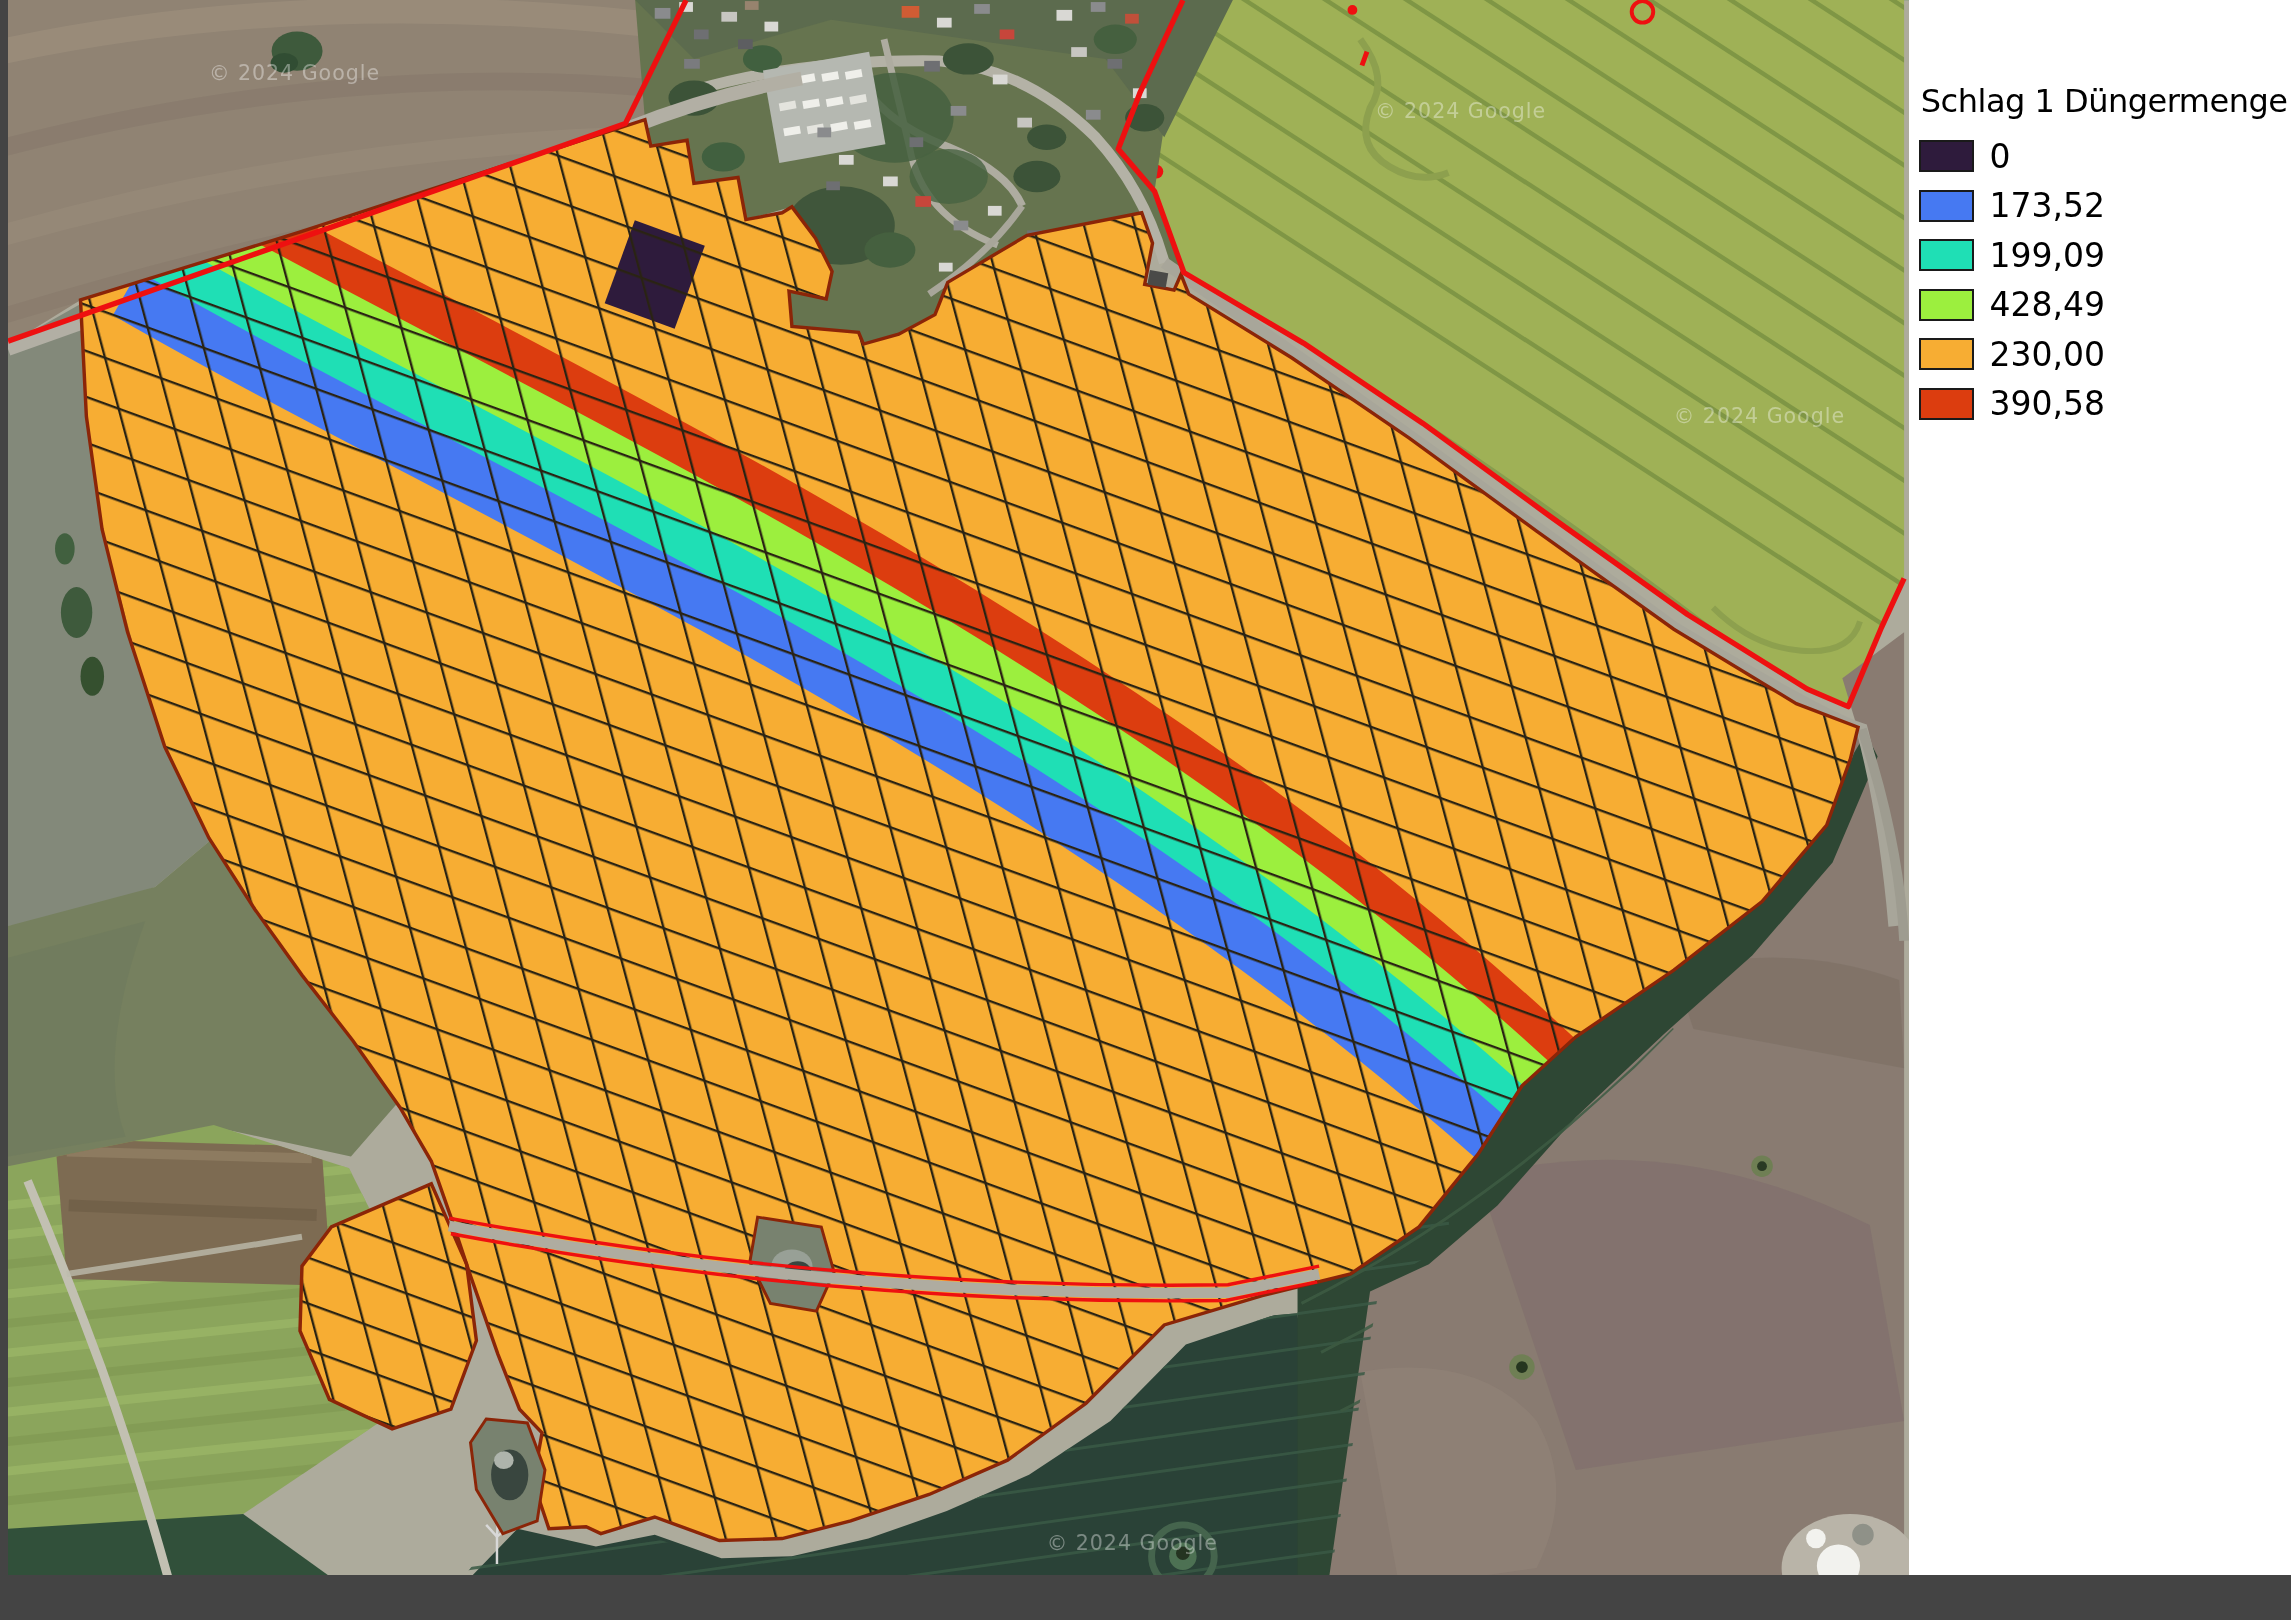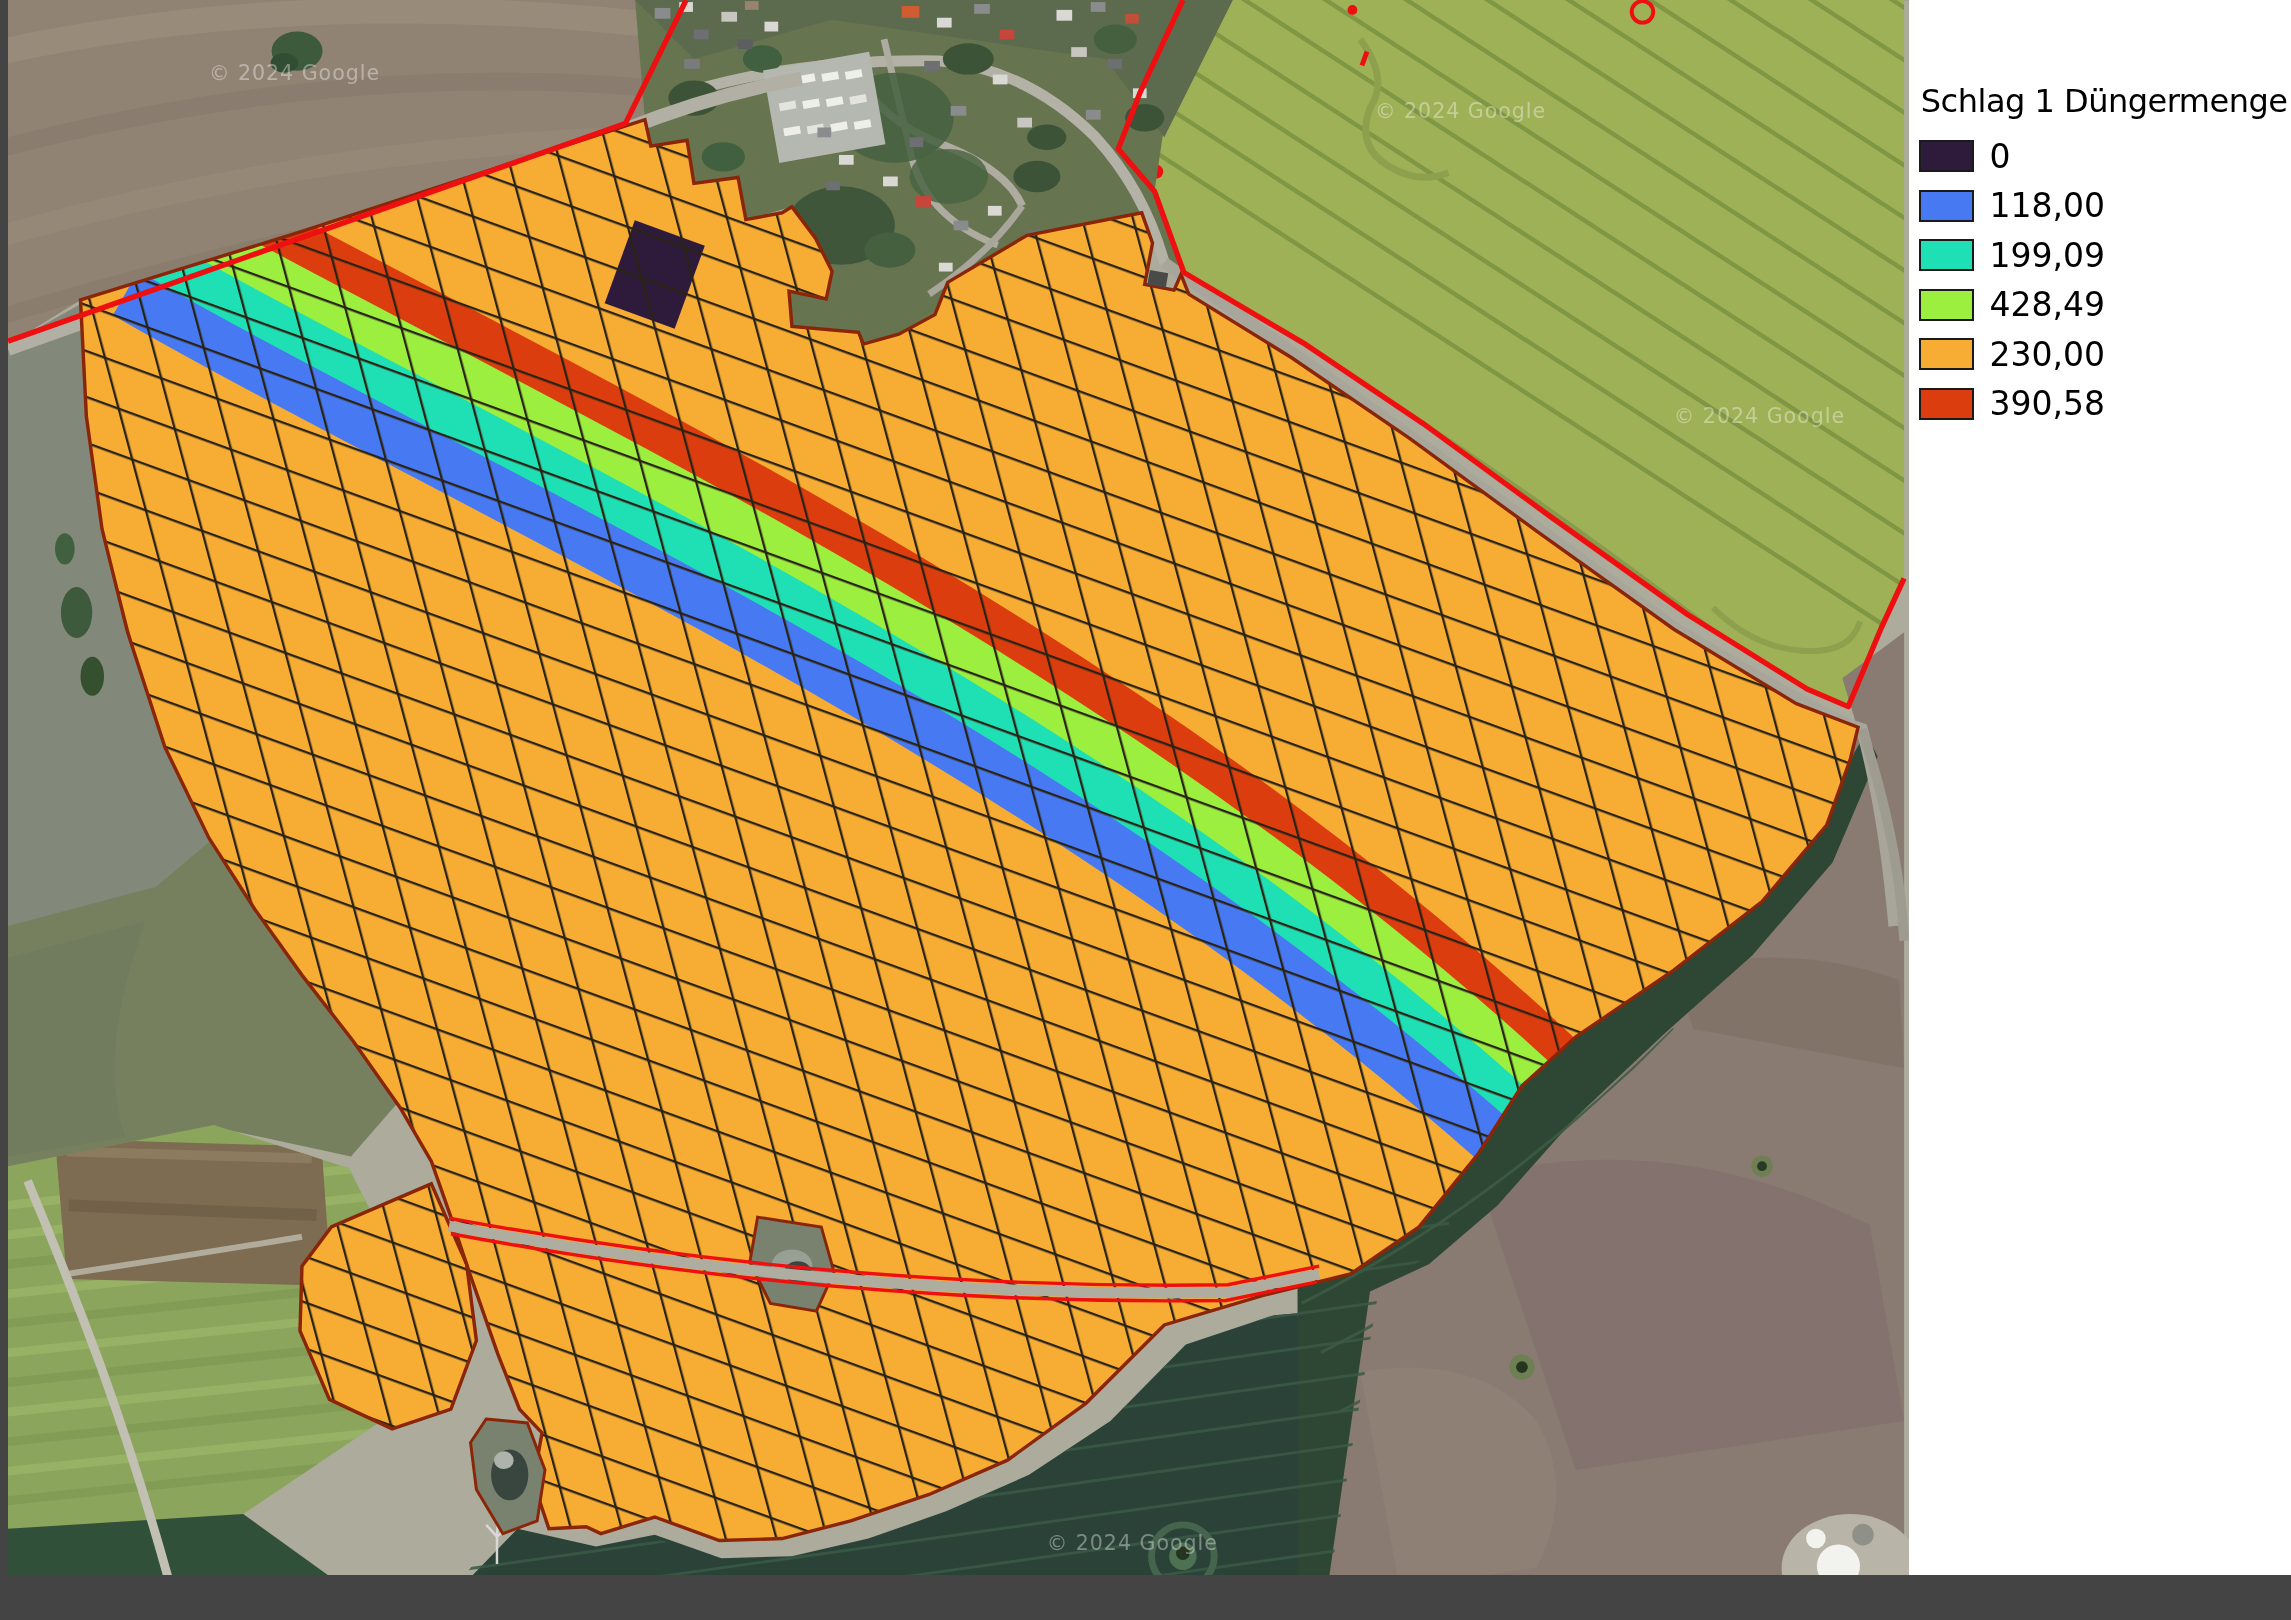--- a/index.html
+++ b/index.html
@@ -422,21 +422,21 @@
 
   <div class="legend-panel">
     <div class="legend-title">Schlag 1 Düngermenge</div>
     <div class="legend-rows">
       <div class="legend-row">
         <div class="legend-swatch" style="background: rgb(46, 27, 60);"></div>
         <div class="legend-label">0</div>
       </div>
       <div class="legend-row">
         <div class="legend-swatch" style="background: rgb(70, 121, 242);"></div>
-        <div class="legend-label">118,00</div>
+        <div class="legend-label">173,52</div>
       </div>
       <div class="legend-row">
         <div class="legend-swatch" style="background: rgb(31, 223, 181);"></div>
         <div class="legend-label">199,09</div>
       </div>
       <div class="legend-row">
         <div class="legend-swatch" style="background: rgb(156, 239, 62);"></div>
         <div class="legend-label">428,49</div>
       </div>
       <div class="legend-row">

